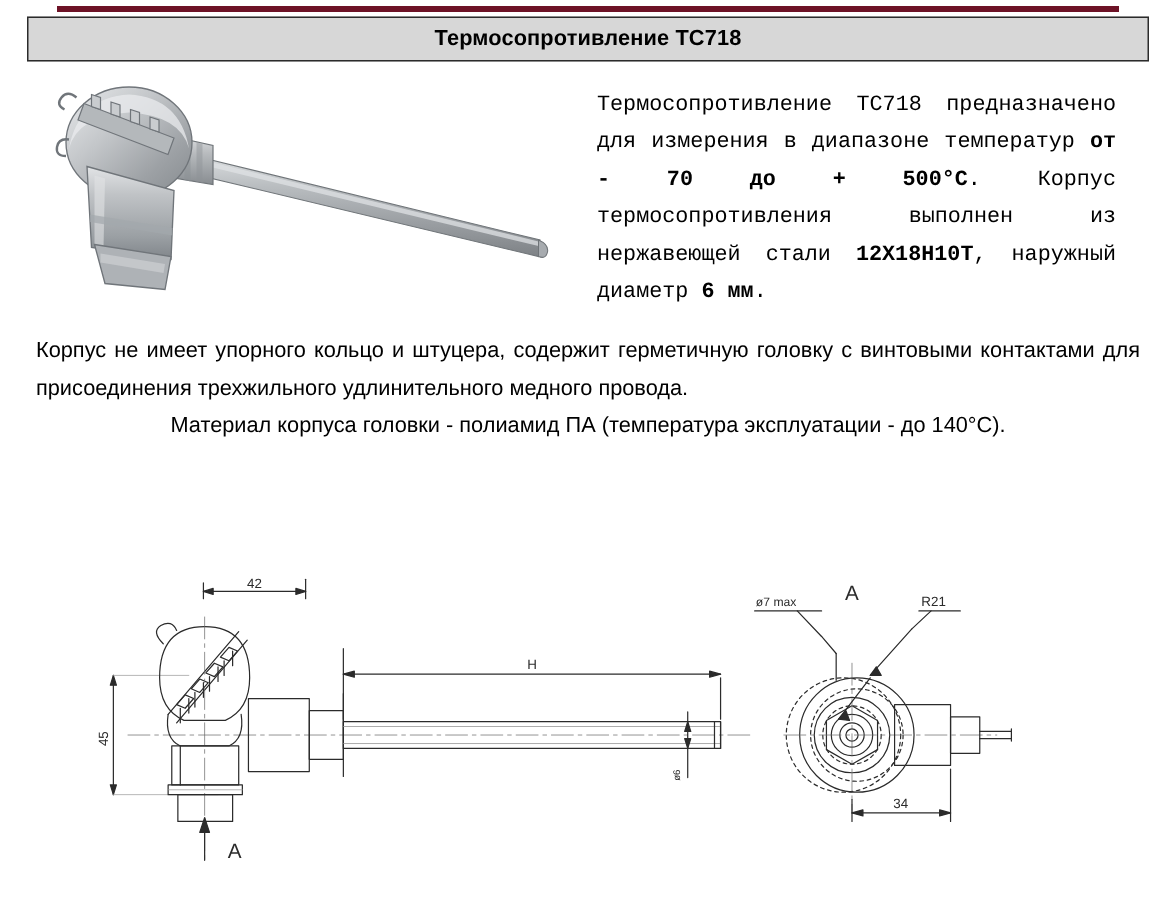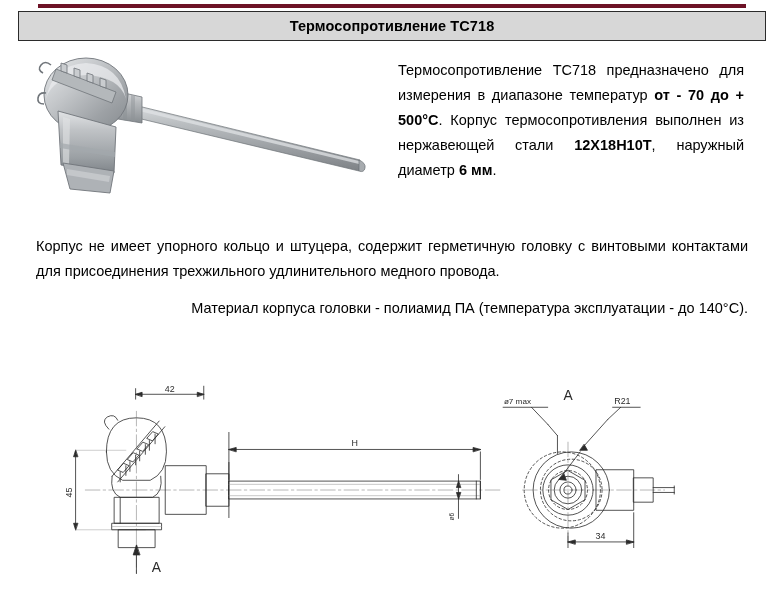--- a/index.html
+++ b/index.html
@@ -34,31 +34,32 @@
   .photo{
     position:absolute;left:30px;top:47px;width:352px;height:158px;
   }
   .photo svg{display:block;width:100%;height:100%;}
 
   
   .intro{
     position:absolute;left:398px;top:58px;width:346px;
     font-size:14.5px;line-height:25px;text-align:justify;
     text-justify:inter-word;
+    font-family:Liberation Mono, monospace;
   }
   .intro b{font-weight:bold;}
 
   
   .body-text{
     position:absolute;left:24px;top:222px;width:736px;
     font-size:14.5px;line-height:25px;text-align:justify;
     text-justify:inter-word;
   }
-  .body-text p{margin:12px;}
-  .body-text p.last-free{text-align:right;}
+  .body-text p{margin:0;}
+  .body-text p.last-free{text-align:center;}
 
   
   .drawing{
     position:absolute;left:0px;top:355px;width:636px;height:253px;padding-left:48px;
   }
   .drawing svg{display:block;width:100%;height:100%;}
 </style>
 </head>
 <body>
 

